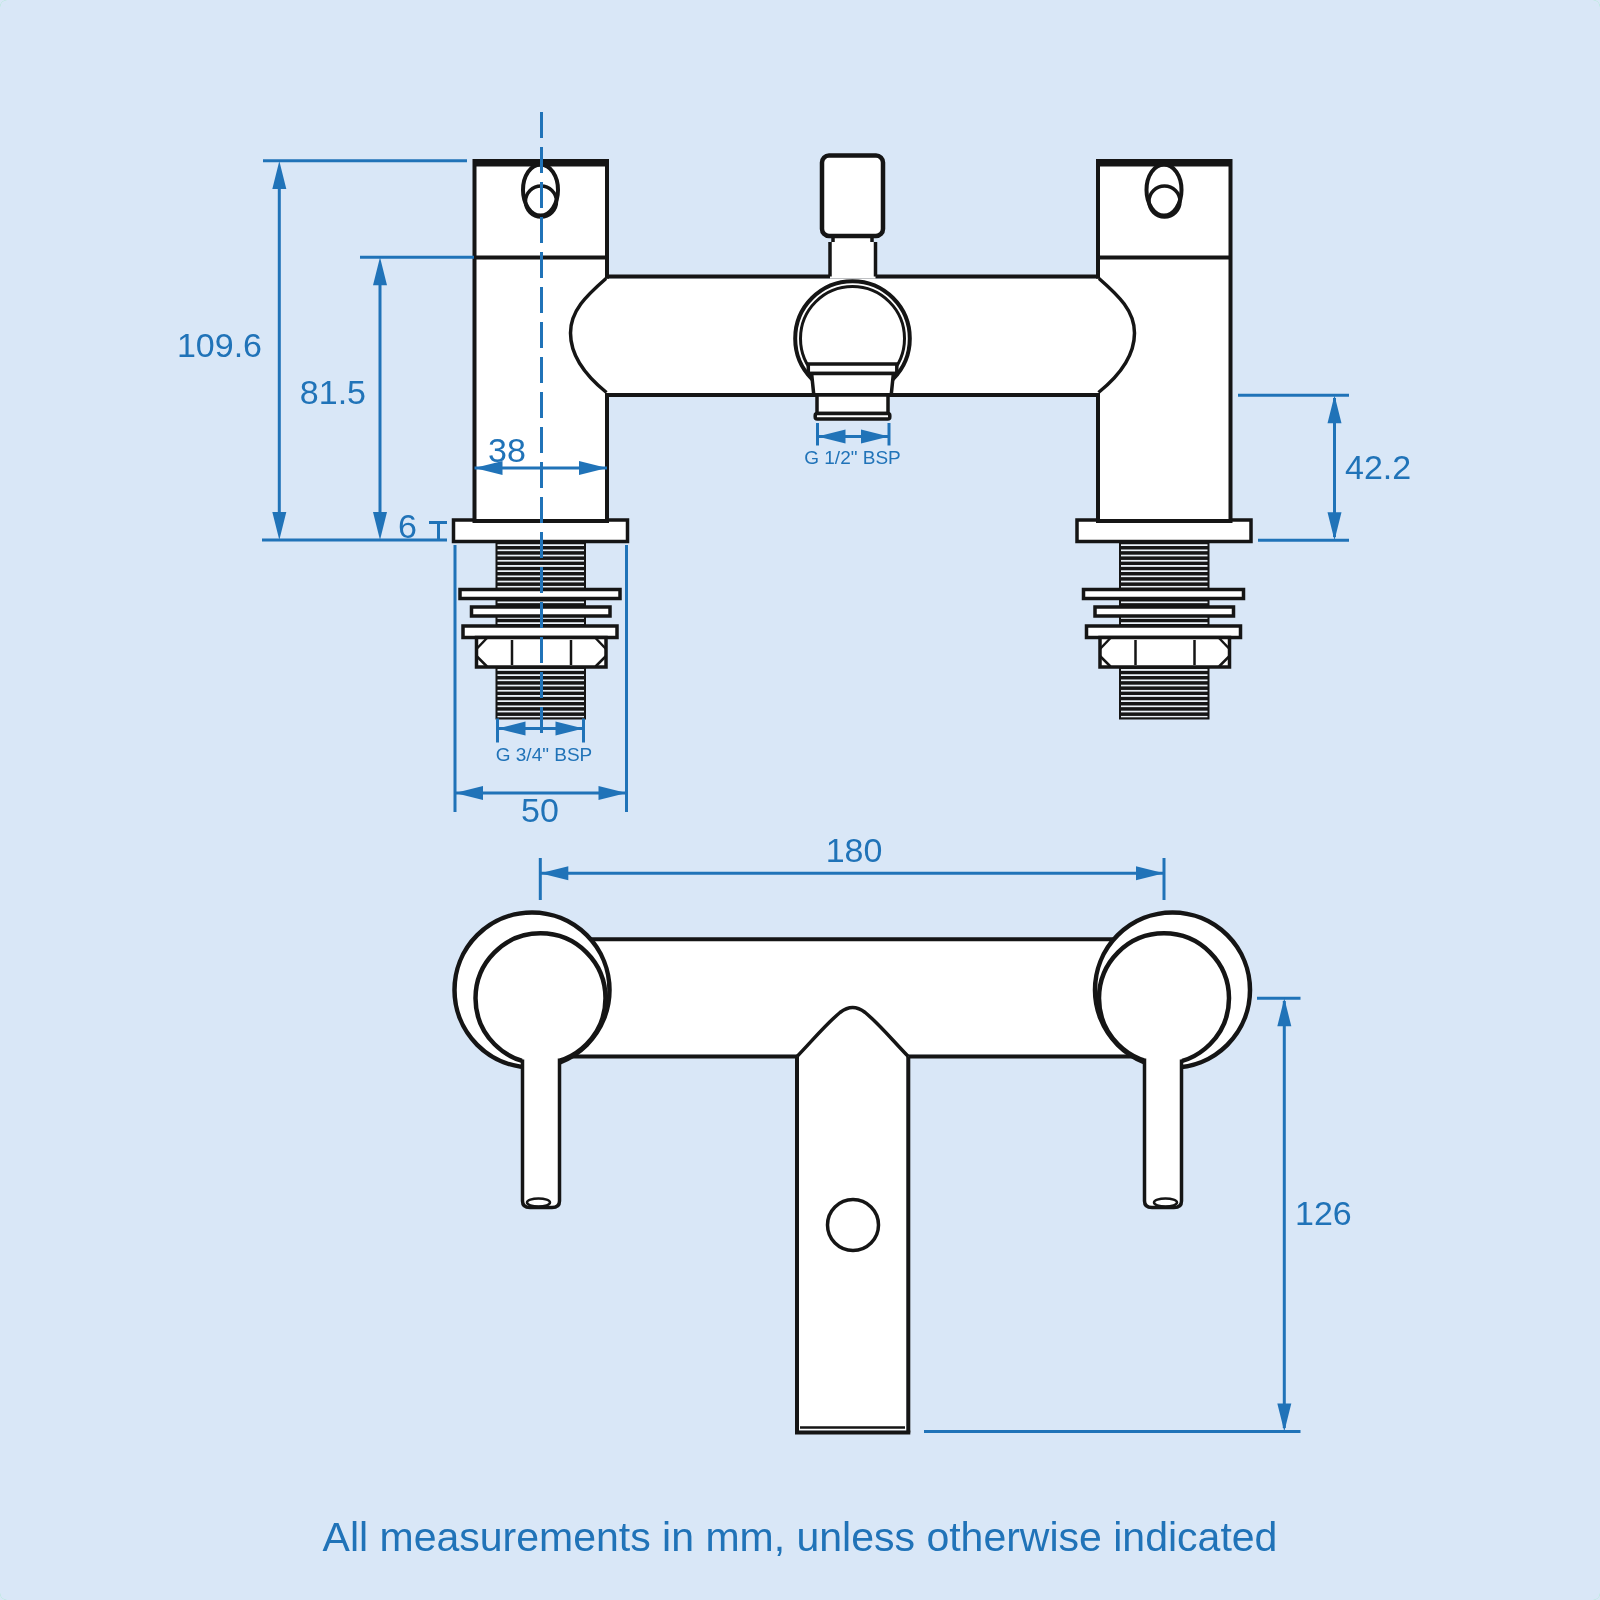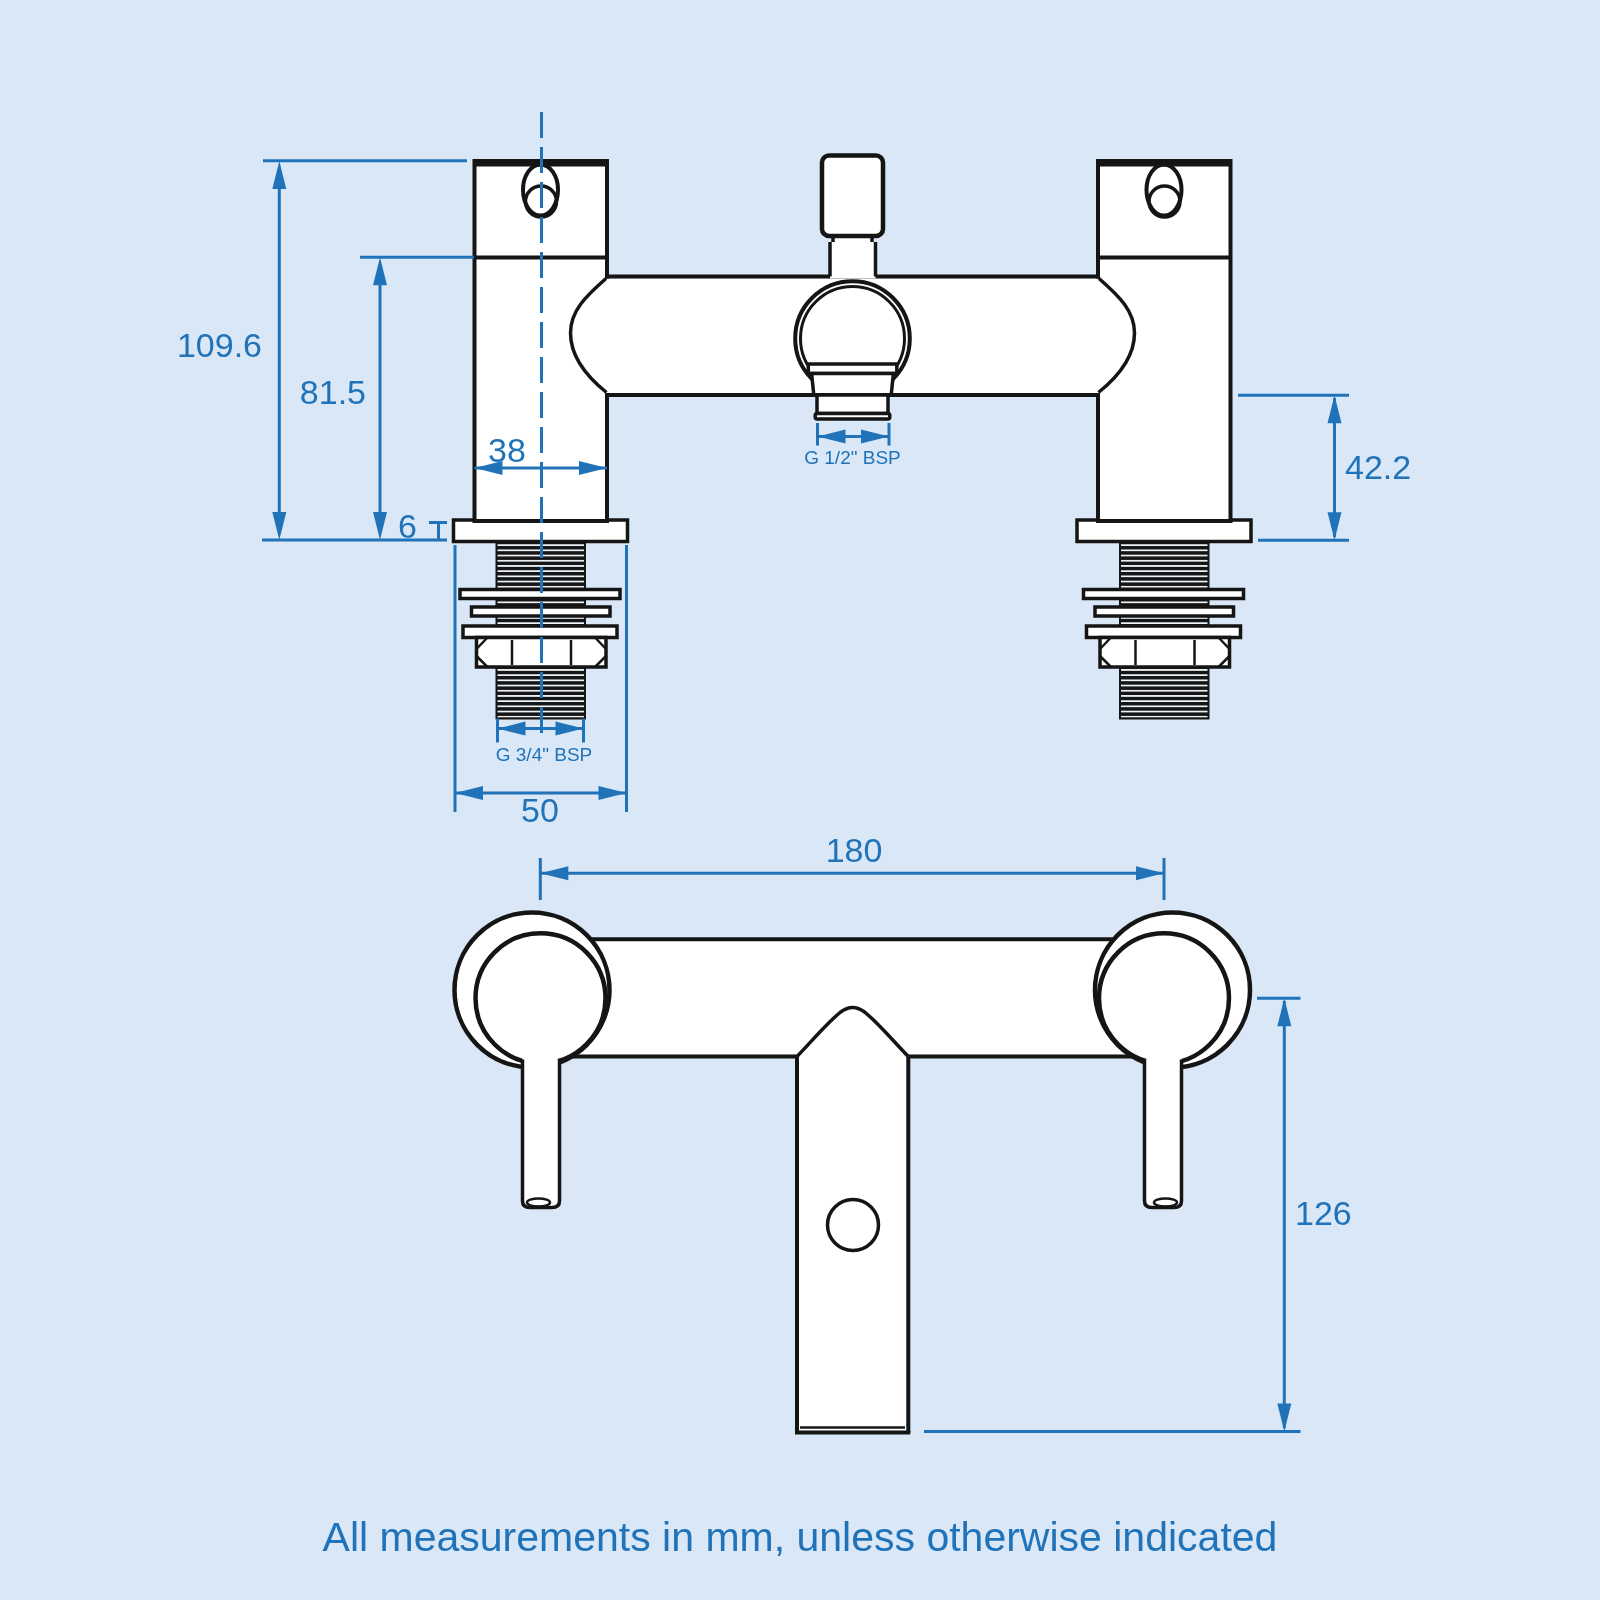--- a/index.html
+++ b/index.html
@@ -1,16 +1,16 @@
 <!DOCTYPE html>
 <html><head>
 <meta charset="utf-8">
 <style>
   html,body{margin:0;padding:0;background:#d9e7f7;}
-  .stage{position:relative;width:1600px;height:1600px;background:#86efac;overflow:hidden;}
+  .stage{position:relative;width:1600px;height:1600px;background:#86efac;overflow:hidden;border-radius:7px;}
   svg{display:block;}
   
   .fw { fill:#ffffff; stroke:#151515; stroke-width:4; }
   .fw35 { fill:#ffffff; stroke:#151515; stroke-width:3.5; }
   .ln { fill:none; stroke:#151515; stroke-width:4; stroke-linecap:butt; }
   .ln35 { fill:none; stroke:#151515; stroke-width:3.5; }
   .ln3 { fill:none; stroke:#151515; stroke-width:3; }
   .ln25 { fill:none; stroke:#151515; stroke-width:2.5; }
   .thick { fill:none; stroke:#151515; stroke-width:6; }
   .erase { fill:none; stroke:#ffffff; stroke-width:7; }

